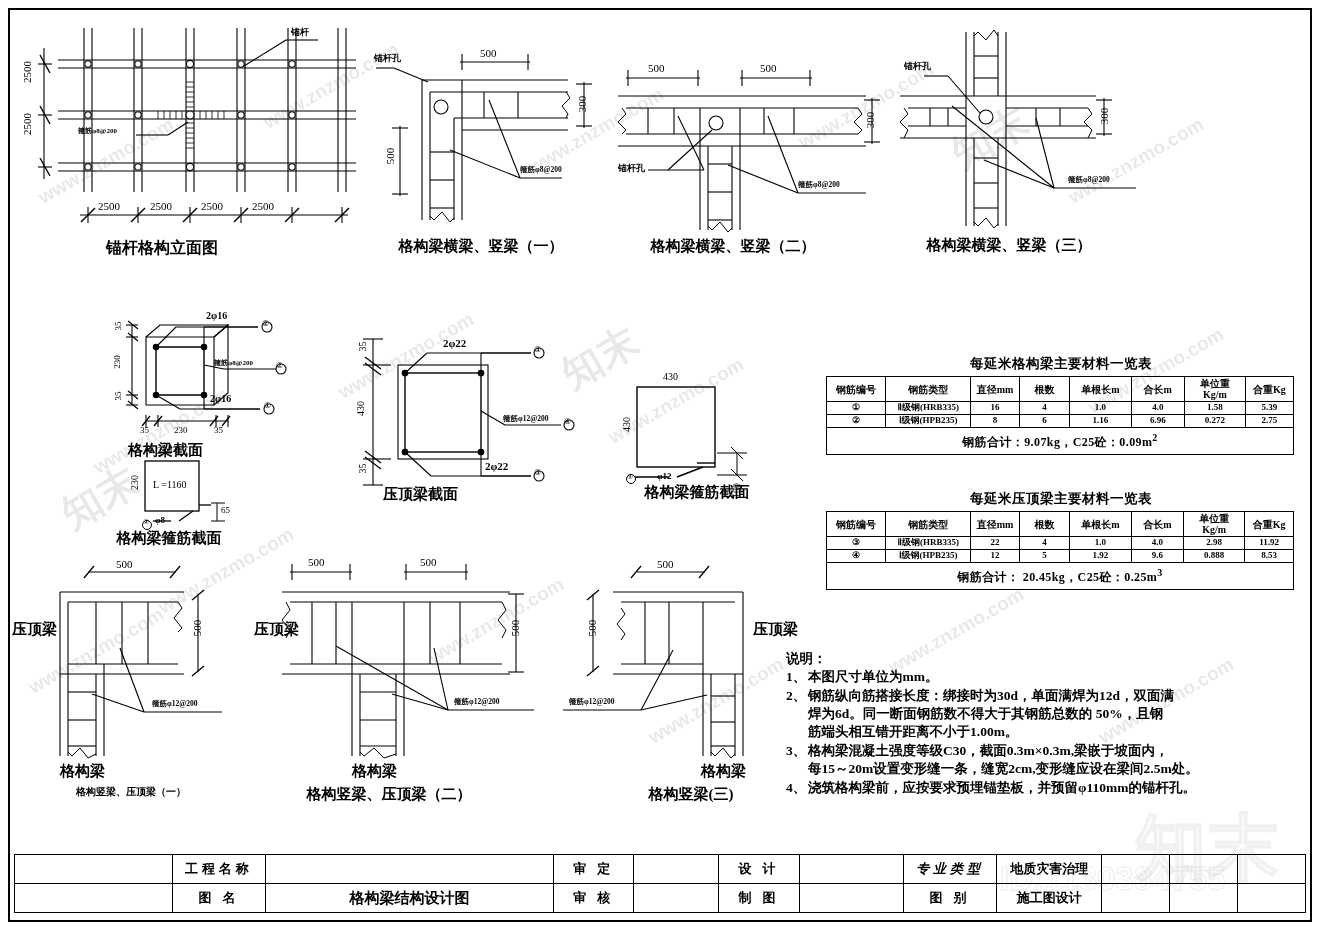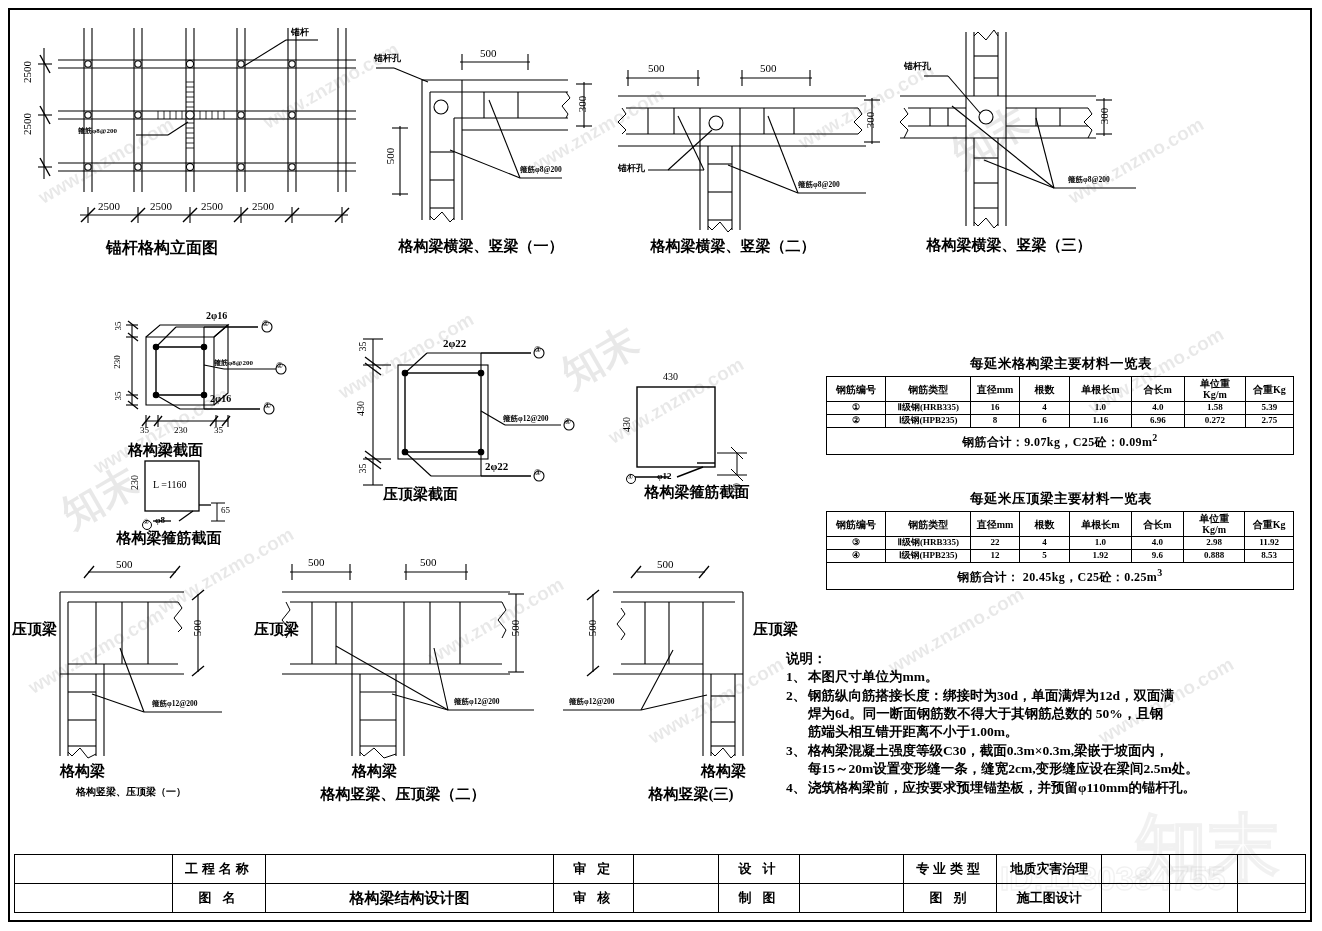--- a/index.html
+++ b/index.html
@@ -599,21 +599,21 @@
         <line x1="240" y1="44" x2="256" y2="44"></line>
           <line x1="240" y1="122" x2="256" y2="122"></line>
       </g>
     </svg>
     <div class="lbl abs" style="left:-14px;top:70px;font-size:15px;font-weight:bold;">压顶梁</div>
     <div class="lbl abs" style="left:84px;top:212px;font-size:15px;font-weight:bold;">格构梁</div>
     <div class="lbl abs" style="left:186px;top:147px;font-size:7.5px;font-weight:bold;">箍筋φ12@200</div>
     <div class="lbl abs" style="left:40px;top:6px;font-size:11px;">500</div>
     <div class="lbl abs" style="left:152px;top:6px;font-size:11px;">500</div>
     <div class="lbl abs" style="left:239px;top:72px;font-size:11px;transform:rotate(-90deg);">500</div>
-    <div class="cap abs" style="left:20px;top:235px;font-size:15px;width:230px;">格构竖梁、压顶梁（二）</div>
+    <div class="cap abs" style="left:6px;top:235px;font-size:15px;width:230px;">格构竖梁、压顶梁（二）</div>
   </div>
 
   <div class="abs" style="left:545px;top:550px;width:265px;height:262px;">
     <svg width="265" height="262">
       <g stroke="#000" fill="none" stroke-width="1.1">
 
         <line x1="68" y1="42" x2="198" y2="42"></line>
         <line x1="76" y1="52" x2="190" y2="52"></line>
         <line x1="76" y1="114" x2="158" y2="114"></line>
         <line x1="68" y1="124" x2="198" y2="124"></line>
@@ -773,21 +773,21 @@
   <table class="tb" style="left:14px;top:854px;width:1292px;">
     <tbody>
         <tr>
       <td style="width:160px;"></td>
       <td class="sp" style="width:92px;">工程名称</td>
       <td style="width:296px;"></td>
       <td class="sp" style="width:78px;">审  定</td>
       <td style="width:84px;"></td>
       <td class="sp" style="width:78px;">设  计</td>
       <td style="width:104px;"></td>
-      <td class="sp" style="width:92px;">专业类型</td>
+      <td class="sp" style="width:92px;font-style:italic;">专业类型</td>
       <td style="width:104px;">地质灾害治理</td>
       <td style="width:66px;"></td>
       <td style="width:66px;"></td>
       <td style="width:66px;"></td>
     </tr>
     <tr>
       <td></td>
       <td class="sp">图  名</td>
       <td style="font-size:15px;">格构梁结构设计图</td>
       <td class="sp">审  核</td>

